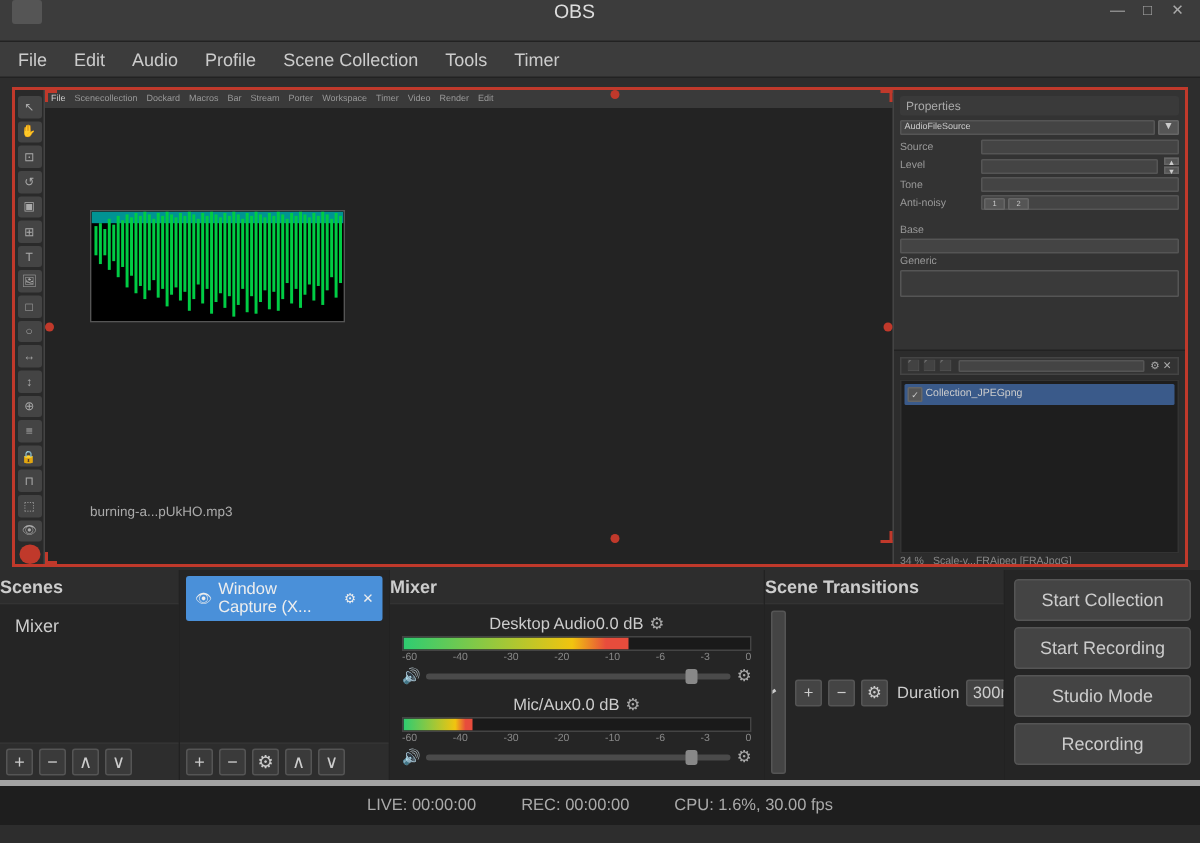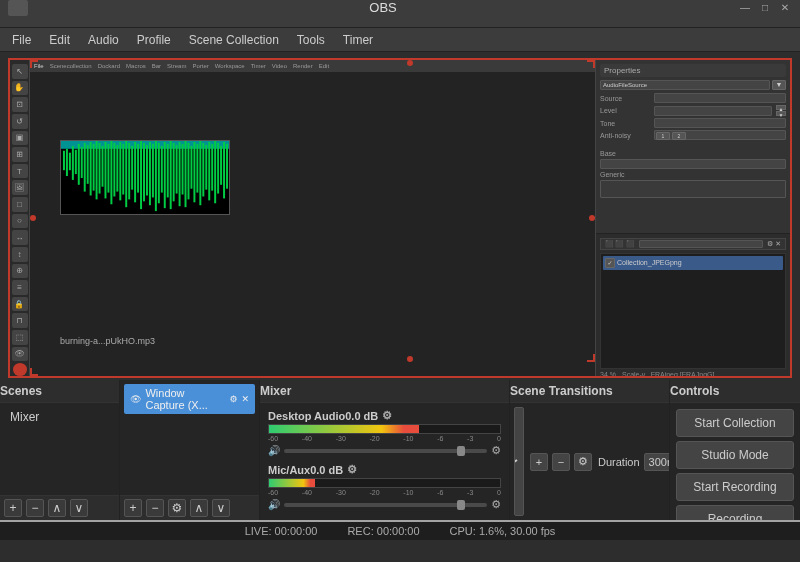--- a/index.html
+++ b/index.html
@@ -187,24 +187,23 @@
     
     #mixer-panel {
       min-width: 220px;
       flex: 2;
     }
     .mixer-channel {
       margin-bottom: 6px;
     }
     .mixer-channel-header {
       display: flex;
-      justify-content: flex-start;
+      justify-content: center;
       align-items: center;
       margin-bottom: 2px;
-      font-weight: bold;
     }
     .mixer-channel-name {
       font-size: 11px;
       color: #ccc;
     }
     .mixer-db {
       font-size: 11px;
       color: #ccc;
     }
     .mixer-meter-bg {
@@ -308,23 +307,23 @@
       border: 1px solid #555;
       border-radius: 3px;
       color: #ccc;
       font-size: 12px;
       text-align: center;
       margin-bottom: 4px;
       cursor: pointer;
     }
     
     #statusbar {
-      height: 20px;
+      height: 30px;
       background: #1e1e1e;
-      border-top: 2px solid #a3a3a3;
+      border-top: 4px solid #a3a3a3;
       display: flex;
       align-items: center;
       justify-content: center;
       gap: 30px;
       font-size: 11px;
       color: #aaa;
     }
     
     .panel-toolbar {
       display: flex;
@@ -701,25 +700,24 @@
           <div style="display:flex;flex-direction:column;margin-left:2px;">
             <div style="width:10px;height:9px;background:#555;border:1px solid #666;font-size:7px;text-align:center;cursor:pointer;border-radius:1px;">▲</div>
             <div style="width:10px;height:9px;background:#555;border:1px solid #666;font-size:7px;text-align:center;cursor:pointer;border-radius:1px;">▼</div>
           </div>
         </div>
       </div>
     </div>
   </div>
 
   <div class="panel-section" id="controls-panel" style="border-right:none;">
-    <div class="panel-header">Controls</div>
     <div class="panel-body" style="padding:6px 6px;">
       <button class="control-btn">Start Collection</button>
+      <button class="control-btn">Start Recording</button>
       <button class="control-btn">Studio Mode</button>
-      <button class="control-btn">Start Recording</button>
       <button class="control-btn">Recording</button>
 
     </div>
   </div>
 
 </div>
 
 <div id="statusbar">
   <span>LIVE: 00:00:00</span>
   <span>REC: 00:00:00</span>

